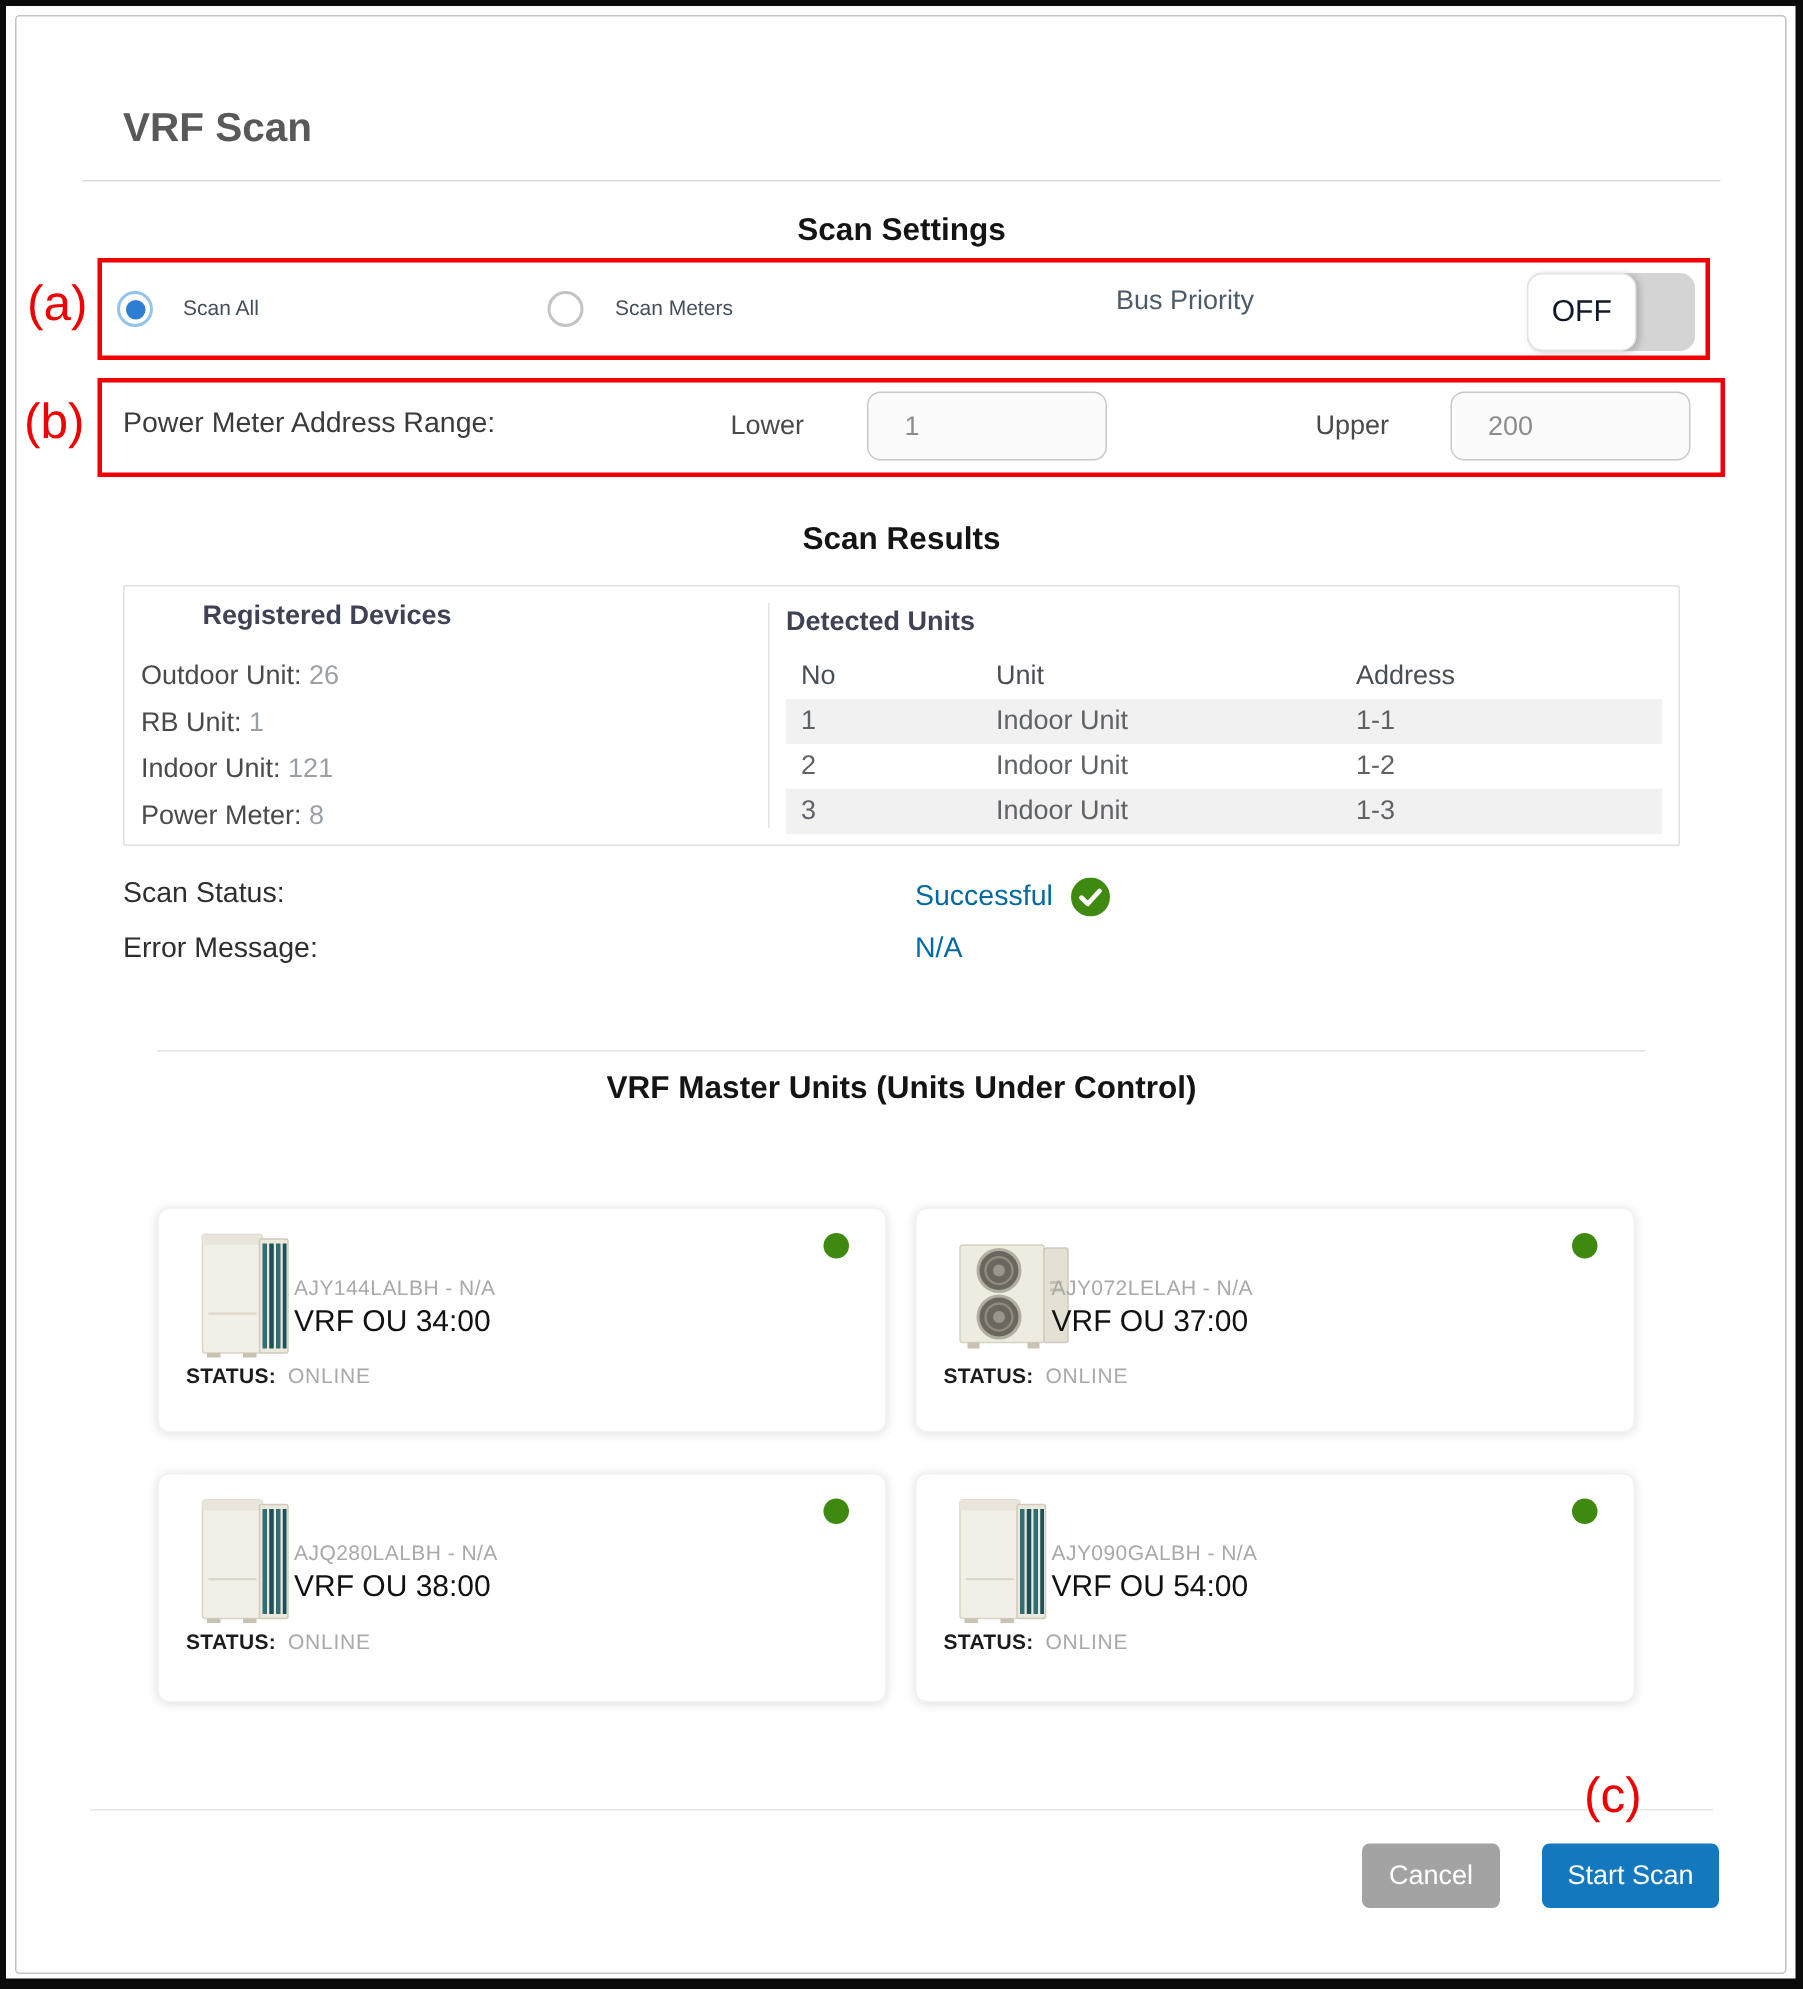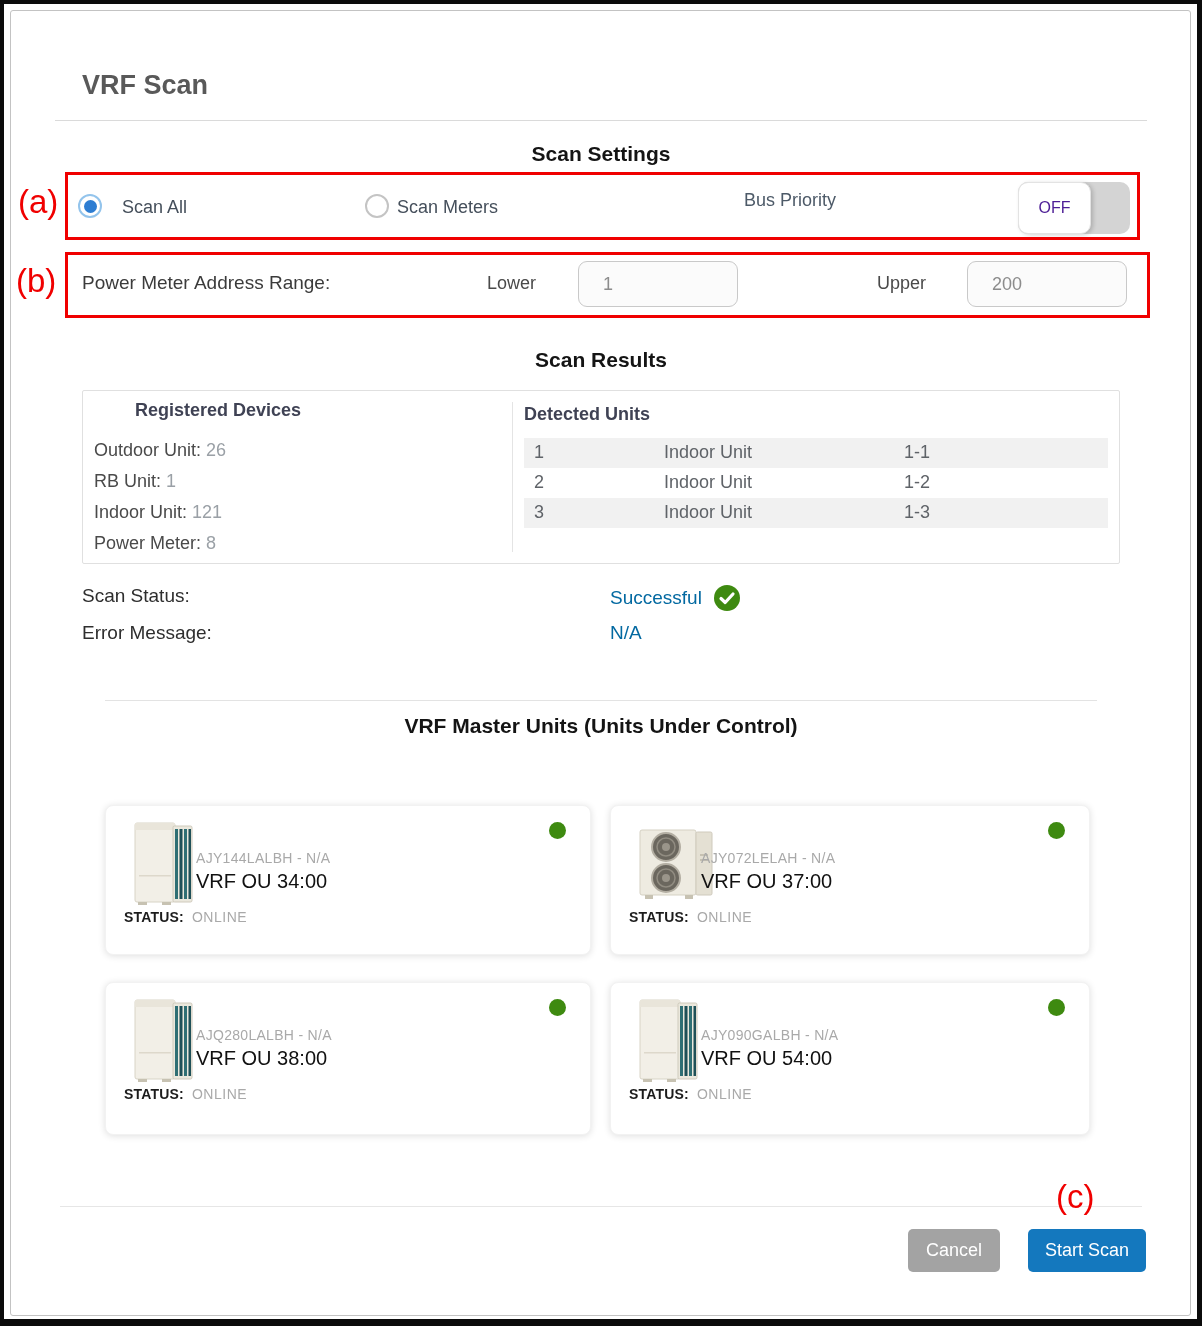--- a/index.html
+++ b/index.html
@@ -29,26 +29,26 @@
   .red-rect { border:3px solid #f00000; z-index:30; background:transparent; }
   .rect-a { left:65px; top:172px; width:1075px; height:68px; }
   .rect-b { left:65px; top:252px; width:1085px; height:66px; }
 
   
   .radio { width:24px; height:24px; border-radius:50%; background:#fff; border:2px solid #c4c4c4; display:inline-flex; align-items:center; justify-content:center; }
   .radio.selected { border-color:#93c4ec; }
   .radio-dot { width:13px; height:13px; border-radius:50%; background:#2d7dd2; }
   .r1 { left:78px; top:194px; }
   .r2 { left:365px; top:194px; }
-  .radio-label { font-size:18px; color:#454f5b; }
+  .radio-label { font-size:14px; color:#454f5b; }
   .rl1 { left:122px; top:197px; }
-  .rl2 { left:397px; top:197px; }
+  .rl2 { left:410px; top:197px; }
   .bus-label { left:744px; top:190px; font-size:18px; color:#4d5a68; }
   .toggle { left:1018px; top:182px; width:112px; height:52px; background:#d4d4d4; border-radius:10px; cursor:pointer; }
-  .toggle-knob { position:absolute; left:0; top:0; width:73px; height:52px; background:#ffffff; border:1px solid #e3e3e3; border-radius:10px; box-shadow:2px 1px 4px rgba(0,0,0,0.18); display:flex; align-items:center; justify-content:center; font-size:16px; color:#4c1d95; }
+  .toggle-knob { position:absolute; left:0; top:0; width:73px; height:52px; background:#ffffff; border:1px solid #e3e3e3; border-radius:10px; box-shadow:2px 1px 4px rgba(0,0,0,0.18); display:flex; align-items:center; justify-content:center; font-size:20px; color:#0f172a; }
 
   
   .range-label { left:82px; top:272px; font-size:19px; color:#3b3b3b; }
   .io-label { font-size:18px; color:#4a4a4a; }
   .lower-label { left:487px; top:273px; }
   .upper-label { left:877px; top:273px; }
   .range-input { height:46px; width:160px; border:1px solid #c9c9c9; border-radius:9px; background:#fbfbfb; padding-left:24px; font-size:18px; color:#8c8c8c; font-family:"Liberation Sans",sans-serif; outline:none; }
   .inp-lower { left:578px; top:261px; }
   .inp-upper { left:967px; top:261px; }
 
@@ -147,20 +147,25 @@
 <div class="abs col-divider"></div>
 
 <div class="abs sub-heading reg-heading">Registered Devices</div>
 <div class="abs reg-item reg-0"><span>Outdoor Unit: </span><span class="val">26</span></div>
 <div class="abs reg-item reg-1"><span>RB Unit: </span><span class="val">1</span></div>
 <div class="abs reg-item reg-2"><span>Indoor Unit: </span><span class="val">121</span></div>
 <div class="abs reg-item reg-3"><span>Power Meter: </span><span class="val">8</span></div>
 
 <div class="abs sub-heading det-heading">Detected Units</div>
 <div class="abs det-table">
+  <div class="det-row header">
+    <span class="det-cell c-no">No</span>
+    <span class="det-cell c-unit">Unit</span>
+    <span class="det-cell c-addr">Address</span>
+  </div>
   <div class="det-row stripe">
     <span class="det-cell c-no">1</span>
     <span class="det-cell c-unit">Indoor Unit</span>
     <span class="det-cell c-addr">1-1</span>
   </div>
   <div class="det-row">
     <span class="det-cell c-no">2</span>
     <span class="det-cell c-unit">Indoor Unit</span>
     <span class="det-cell c-addr">1-2</span>
   </div>

